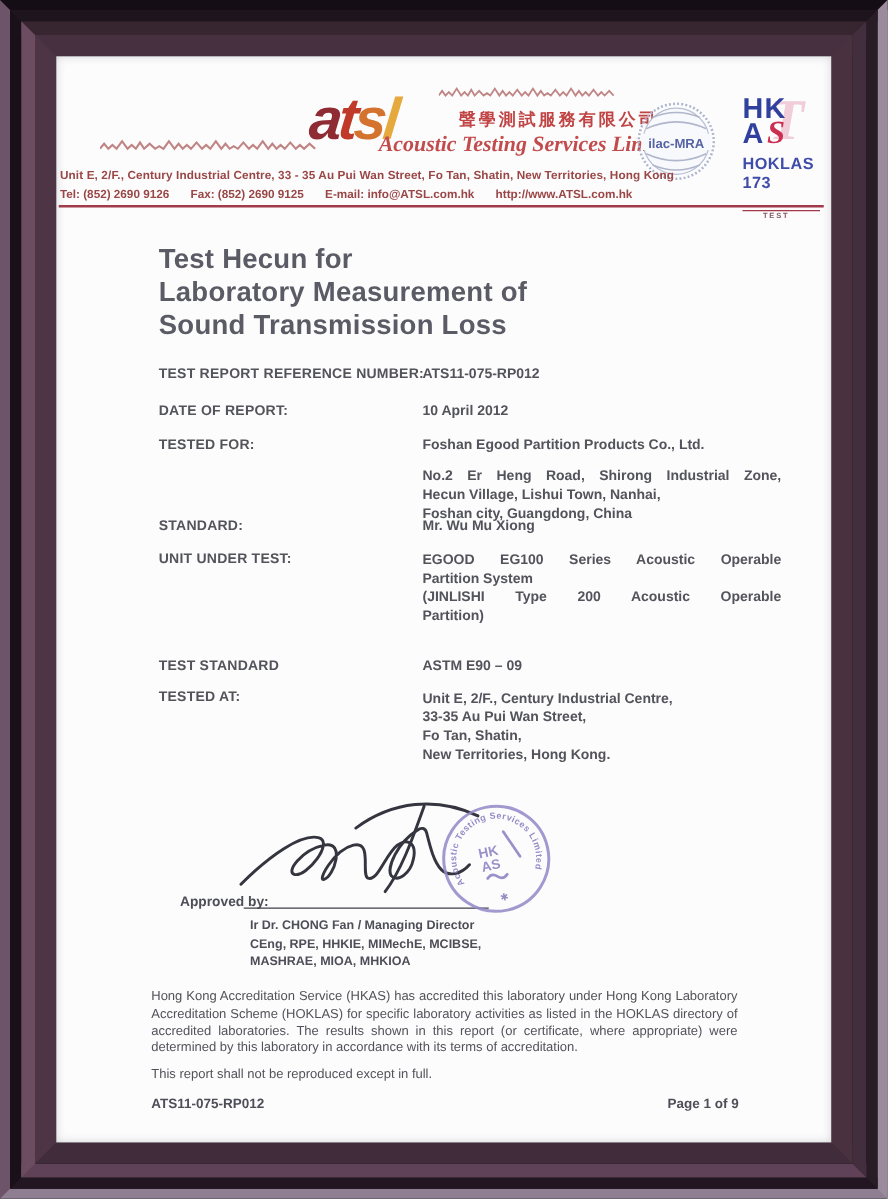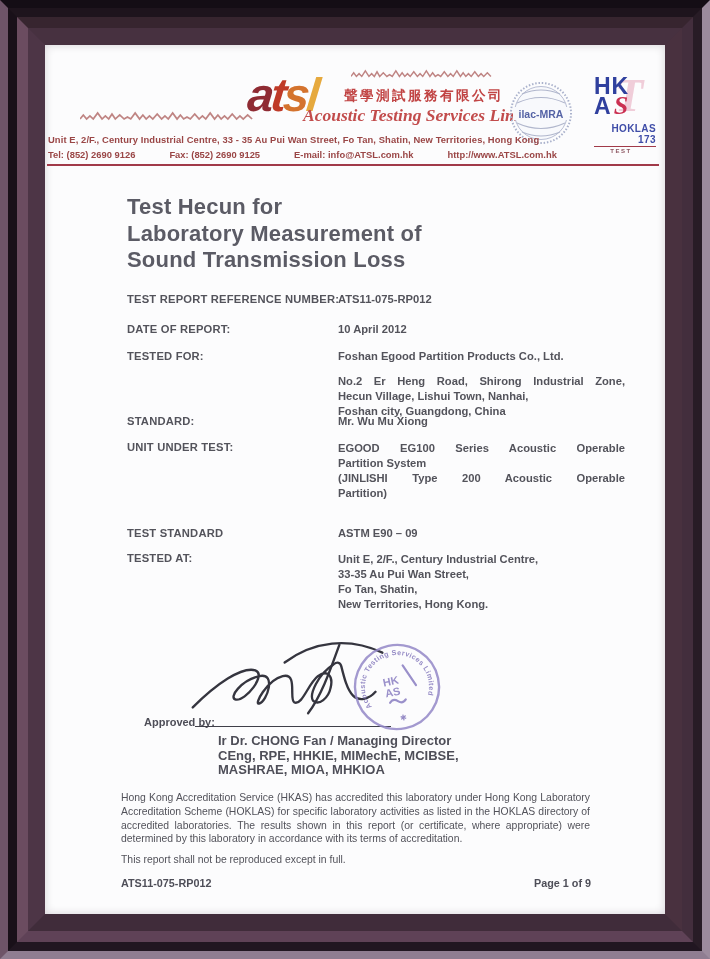--- a/index.html
+++ b/index.html
@@ -20,63 +20,63 @@
   
   .paper{position:absolute;inset:0;background:#fcfcfd;
          box-shadow:inset 0 0 8px rgba(40,20,40,.18);}
   .abs{position:absolute;}
   
   .logo{left:203px;top:26px;font-style:italic;font-weight:800;
         font-size:47px;line-height:47px;letter-spacing:-3px;
         transform:skewX(-6deg);}
   .logo .la{color:#8f2b33}.logo .lt{color:#bf3a28}
   .logo .ls{color:#d4732e}.logo .ll{color:#e6a93e}
-  .zh{left:299px;top:42px;font-size:13.5px;font-weight:700;
+  .zh{left:322px;top:42px;font-size:13.5px;font-weight:700;
       letter-spacing:2.5px;color:#c14444;white-space:nowrap;}
   .en-script{left:258px;top:60px;font-family:"Liberation Serif",serif;
       font-style:italic;font-weight:700;font-size:17.5px;color:#c24c4c;
       white-space:nowrap;}
   .hdr-addr{left:3px;top:89px;font-size:9.4px;font-weight:700;
       color:#9a4646;white-space:nowrap;letter-spacing:.1px;}
-  .hdr-contact{left:3px;top:104px;display:flex;gap:34px;font-size:9.4px;
+  .hdr-contact{left:3px;top:104px;display:flex;gap:17px;font-size:9.4px;
       font-weight:700;color:#9a4646;white-space:nowrap;}
   .hdr-rule{left:2px;right:6px;top:119px;height:2px;background:#a13a49;}
   .squiggle{stroke:#b5706e;stroke-width:1.6;fill:none;opacity:.85;}
   
   .hkas{left:549px;top:32px;width:62px;}
   .hkas-ribbon{position:absolute;left:21px;top:-4px;z-index:0;
       font-family:"Liberation Serif",serif;font-style:italic;font-weight:700;
       font-size:46px;color:#f0cdd9;line-height:46px;}
   .hkas-letters{position:relative;z-index:1;font-weight:900;font-size:23px;
       line-height:19px;letter-spacing:1px;color:#30409e;}
   .hkas-s{font-family:"Liberation Serif",serif;font-style:italic;
       font-weight:700;font-size:26px;color:#cb3052;margin-left:2px;}
-  .hoklas{margin-top:7px;font-size:10px;font-weight:800;color:#3f4da8;
+  .hoklas{margin-top:7px;font-size:13px;font-weight:800;color:#3f4da8;
       letter-spacing:.4px;border-bottom:1.5px solid #a13a49;
-      display:inline-block;padding-bottom:1px;text-align:right;}
+      display:inline-block;padding-bottom:15px;}
   .hoklas-sub{font-size:6px;font-weight:700;color:#8c5560;
       letter-spacing:1.5px;text-align:center;width:54px;margin-top:1px;}
   
   .title{left:82px;top:149px;font-size:22px;font-weight:700;
       line-height:26.5px;color:#5b5b65;letter-spacing:.2px;}
   
   .row{left:0;right:0;}
   .lbl{position:absolute;left:82px;top:0;font-size:11.2px;font-weight:700;
       color:#53535b;letter-spacing:.2px;white-space:nowrap;}
   .val{position:absolute;left:293px;top:0;width:287px;font-size:11.2px;
       font-weight:700;color:#53535b;}
   .line{line-height:15px;}
   .jl{text-align:justify;text-align-last:justify;}
   
   .approved{left:99px;top:671px;font-size:11px;font-weight:600;color:#4e4e58;}
   .sig-svg{left:138px;top:594px;}
   .sig-line{left:150px;top:681px;width:196px;border-top:1.8px solid #3f3f49;}
   .stamp-svg{left:306px;top:596px;transform:rotate(-12deg);opacity:.85;}
-  .names{left:155px;top:689px;font-size:13px;font-weight:600;
-      color:#4e4e58;line-height:14.5px;margin-left:18px;}
+  .names{left:155px;top:689px;font-size:10px;font-weight:600;
+      color:#4e4e58;line-height:14.5px;}
   
   .acc{left:76px;top:746px;width:469px;font-size:10.4px;font-weight:500;
       color:#52525a;line-height:13.8px;text-align:justify;}
   .note{left:76px;top:809px;font-size:10.4px;font-weight:500;color:#52525a;}
   .botrow{left:76px;top:832px;width:470px;display:flex;
       justify-content:space-between;font-size:10.8px;font-weight:600;
       color:#4e4e58;}
 </style>
 </head>
 <body>

